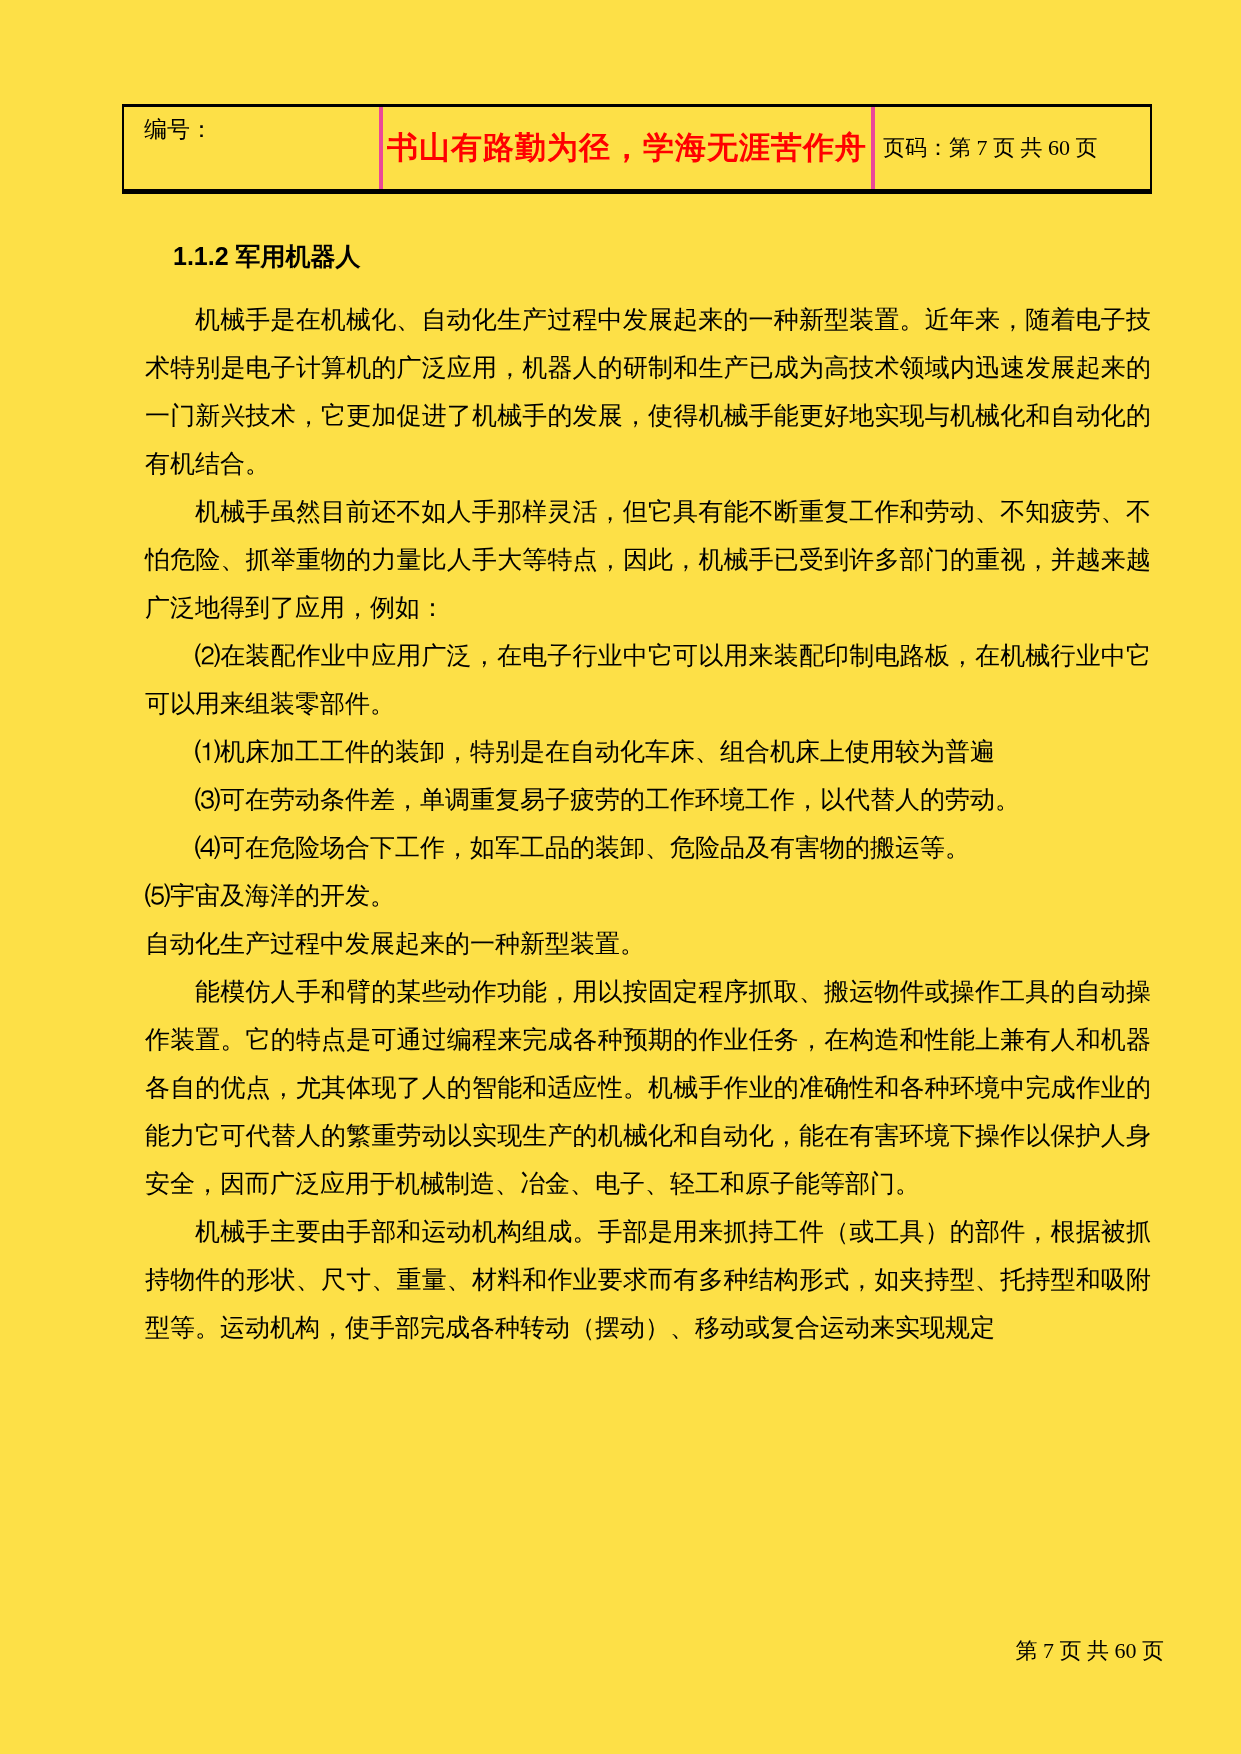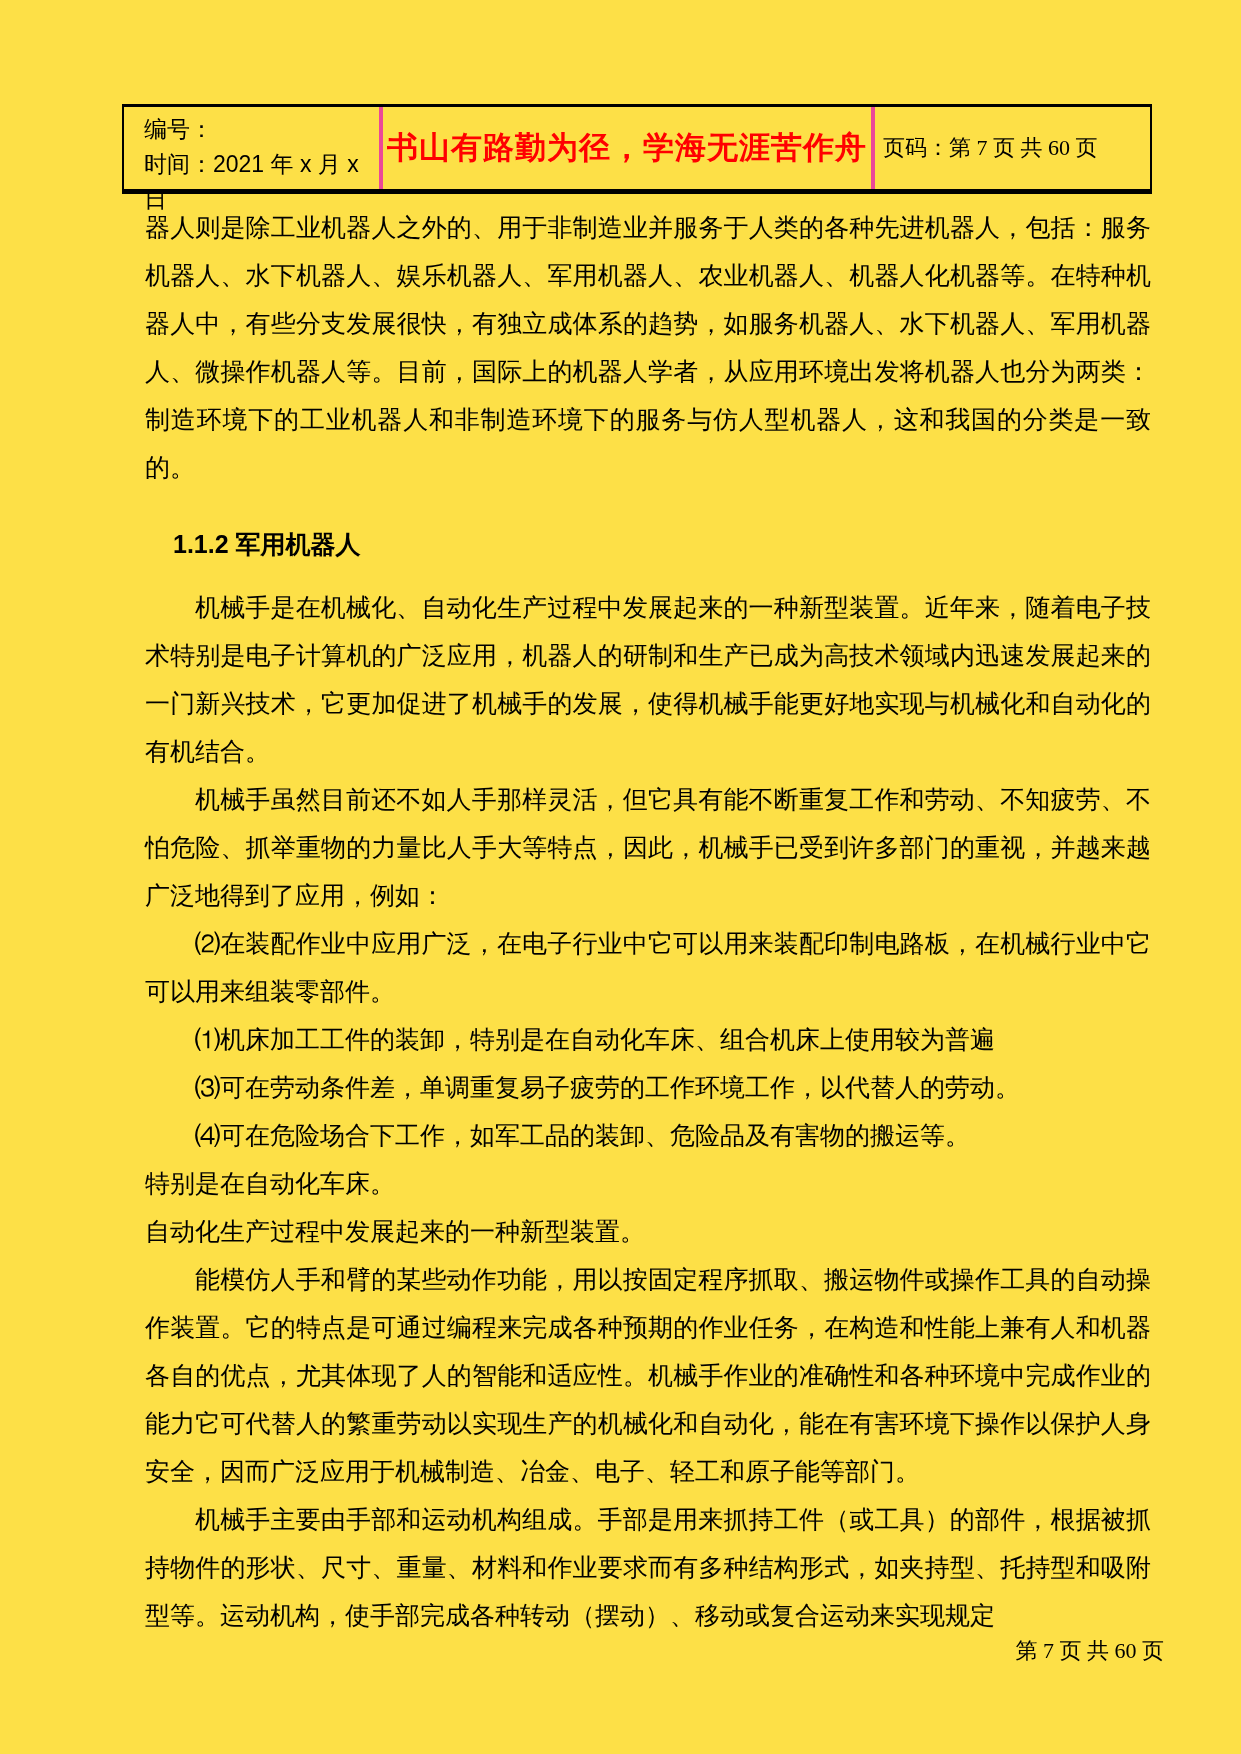--- a/index.html
+++ b/index.html
@@ -90,36 +90,34 @@
   }
 </style>
 </head>
 <body>
 
 <div class="page">
 
   <header class="doc-header">
     <div class="hcell hcell-left">
       <div>编号：</div>
-      <div>时间：2021 年 x 月 x 日</div>
     </div>
     <div class="hcell hcell-center">书山有路勤为径，学海无涯苦作舟</div>
     <div class="hcell hcell-right">页码：第 7 页 共 60 页</div>
   </header>
 
   <main class="doc-body">
-    <p class="plain">器人则是除工业机器人之外的、用于非制造业并服务于人类的各种先进机器人，包括：服务机器人、水下机器人、娱乐机器人、军用机器人、农业机器人、机器人化机器等。在特种机器人中，有些分支发展很快，有独立成体系的趋势，如服务机器人、水下机器人、军用机器人、微操作机器人等。目前，国际上的机器人学者，从应用环境出发将机器人也分为两类：制造环境下的工业机器人和非制造环境下的服务与仿人型机器人，这和我国的分类是一致的。</p>
     <p class="heading">1.1.2 军用机器人</p>
     <p class="indent">机械手是在机械化、自动化生产过程中发展起来的一种新型装置。近年来，随着电子技术特别是电子计算机的广泛应用，机器人的研制和生产已成为高技术领域内迅速发展起来的一门新兴技术，它更加促进了机械手的发展，使得机械手能更好地实现与机械化和自动化的有机结合。</p>
     <p class="indent">机械手虽然目前还不如人手那样灵活，但它具有能不断重复工作和劳动、不知疲劳、不怕危险、抓举重物的力量比人手大等特点，因此，机械手已受到许多部门的重视，并越来越广泛地得到了应用，例如：</p>
     <p class="indent">⑵在装配作业中应用广泛，在电子行业中它可以用来装配印制电路板，在机械行业中它可以用来组装零部件。</p>
     <p class="indent">⑴机床加工工件的装卸，特别是在自动化车床、组合机床上使用较为普遍</p>
     <p class="indent">⑶可在劳动条件差，单调重复易子疲劳的工作环境工作，以代替人的劳动。</p>
     <p class="indent">⑷可在危险场合下工作，如军工品的装卸、危险品及有害物的搬运等。</p>
-    <p class="plain">特别是在自动化车床。</p>
+    <p class="plain">⑸宇宙及海洋的开发。</p>
     <p class="plain">自动化生产过程中发展起来的一种新型装置。</p>
     <p class="indent">能模仿人手和臂的某些动作功能，用以按固定程序抓取、搬运物件或操作工具的自动操作装置。它的特点是可通过编程来完成各种预期的作业任务，在构造和性能上兼有人和机器各自的优点，尤其体现了人的智能和适应性。机械手作业的准确性和各种环境中完成作业的能力它可代替人的繁重劳动以实现生产的机械化和自动化，能在有害环境下操作以保护人身安全，因而广泛应用于机械制造、冶金、电子、轻工和原子能等部门。</p>
     <p class="indent">机械手主要由手部和运动机构组成。手部是用来抓持工件（或工具）的部件，根据被抓持物件的形状、尺寸、重量、材料和作业要求而有多种结构形式，如夹持型、托持型和吸附型等。运动机构，使手部完成各种转动（摆动）、移动或复合运动来实现规定</p>
   </main>
 
   <footer class="doc-footer">第 7 页 共 60 页</footer>
 
 </div>
 
 </body></html>

